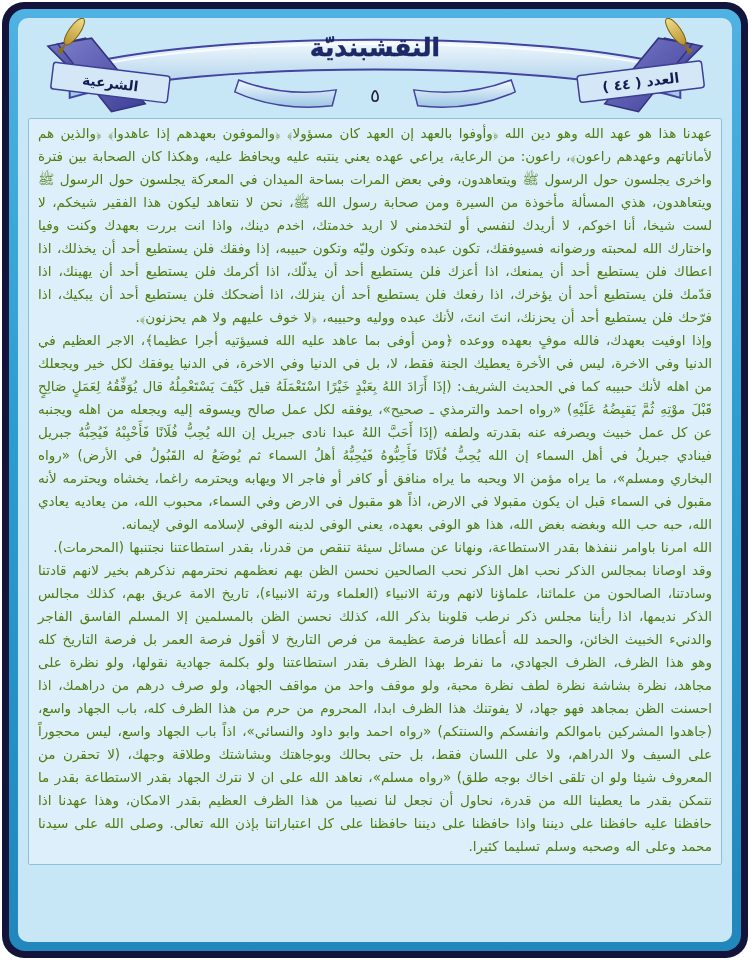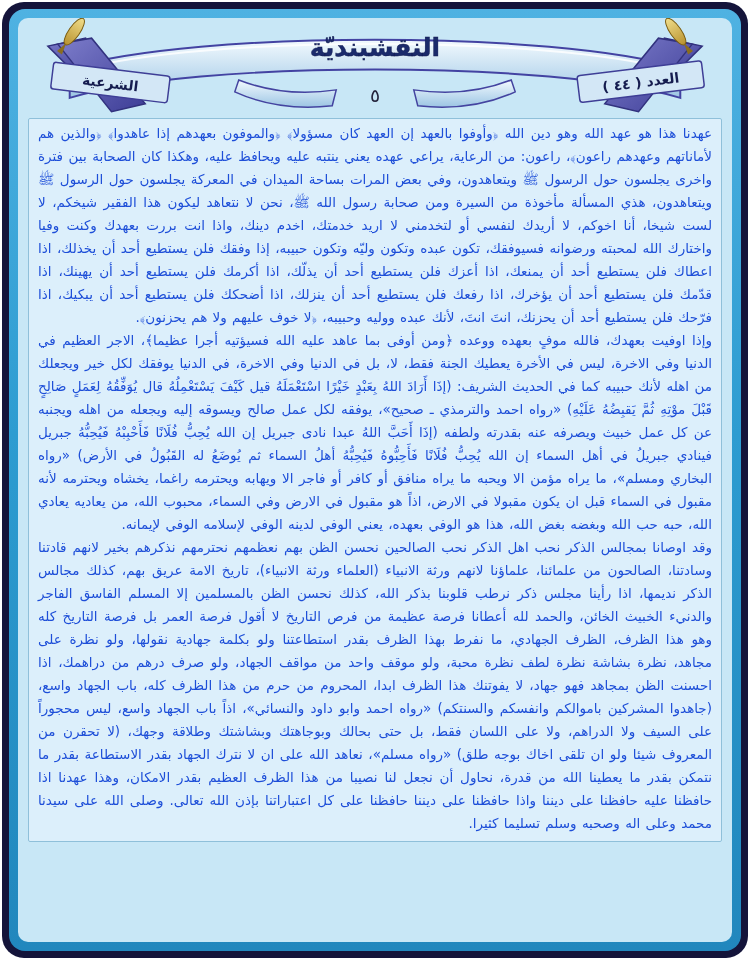--- a/index.html
+++ b/index.html
@@ -23,21 +23,21 @@
     padding:3px 9px 6px 9px;
     background:#dceffb;
     border:1px solid #8fc0da;
     border-radius:2px;
   }
   .text-panel p{
     margin:0;
     text-align:justify;
     font-size:13.5px;
     line-height:23px;
-    color:#1d4ed8;
+    color:#4d7c0f;
     word-spacing:1px;
   }
 </style>
 </head>
 <body>
 
 <div class="outer">
   <div class="frame">
     <div class="page">
 
@@ -91,18 +91,19 @@
 
           <text class="banner-title" x="359" y="38" text-anchor="middle">النقشبنديّة</text>
 
           <text class="page-num" x="359" y="84" text-anchor="middle">٥</text>
         </svg>
       </div>
 
       <div class="text-panel">
         <p>عهدنا هذا هو عهد الله وهو دين الله ﴿وأوفوا بالعهد إن العهد كان مسؤولا﴾ ﴿والموفون بعهدهم إذا عاهدوا﴾ ﴿والذين هم لأماناتهم وعهدهم راعون﴾، راعون: من الرعاية، يراعي عهده يعني ينتبه عليه ويحافظ عليه، وهكذا كان الصحابة بين فترة واخرى يجلسون حول الرسول ﷺ ويتعاهدون، وفي بعض المرات بساحة الميدان في المعركة يجلسون حول الرسول ﷺ ويتعاهدون، هذي المسألة مأخوذة من السيرة ومن صحابة رسول الله ﷺ، نحن لا نتعاهد ليكون هذا الفقير شيخكم، لا لست شيخا، أنا اخوكم، لا أريدك لنفسي أو لتخدمني لا اريد خدمتك، اخدم دينك، واذا انت بررت بعهدك وكنت وفيا واختارك الله لمحبته ورضوانه فسيوفقك، تكون عبده وتكون وليّه وتكون حبيبه، إذا وفقك فلن يستطيع أحد أن يخذلك، اذا اعطاك فلن يستطيع أحد أن يمنعك، اذا أعزك فلن يستطيع أحد أن يذلّك، اذا أكرمك فلن يستطيع أحد أن يهينك، اذا قدّمك فلن يستطيع أحد أن يؤخرك، اذا رفعك فلن يستطيع أحد أن ينزلك، اذا أضحكك فلن يستطيع أحد أن يبكيك، اذا فرّحك فلن يستطيع أحد أن يحزنك، انتَ انتَ، لأنك عبده ووليه وحبيبه، ﴿لا خوف عليهم ولا هم يحزنون﴾.</p>
         <p>وإذا اوفيت بعهدك، فالله موفٍ بعهده ووعده ﴿ومن أوفى بما عاهد عليه الله فسيؤتيه أجرا عظيما﴾، الاجر العظيم في الدنيا وفي الاخرة، ليس في الأخرة يعطيك الجنة فقط، لا، بل في الدنيا وفي الاخرة، في الدنيا يوفقك لكل خير ويجعلك من اهله لأنك حبيبه كما في الحديث الشريف: (إذَا أَرَادَ اللهُ بِعَبْدٍ خَيْرًا اسْتَعْمَلَهُ قيل كَيْفَ يَسْتَعْمِلُهُ قال يُوَفِّقُهُ لِعَمَلٍ صَالِحٍ قَبْلَ موْتِهِ ثُمَّ يَقبِضُهُ عَلَيْهِ) «رواه احمد والترمذي ـ صحيح»، يوفقه لكل عمل صالح ويسوقه إليه ويجعله من اهله ويجنبه عن كل عمل خبيث ويصرفه عنه بقدرته ولطفه (إذَا أَحَبَّ اللهُ عبدا نادى جبريل إن الله يُحِبُّ فُلَانًا فَأَحْبِبْهُ فَيُحِبُّهُ جبريل فينادي جبريلُ في أهل السماء إن الله يُحِبُّ فُلَانًا فَأَحِبُّوهُ فَيُحِبُّهُ أهلُ السماء ثم يُوضَعُ له القَبُولُ في الأرض) «رواه البخاري ومسلم»، ما يراه مؤمن الا ويحبه ما يراه منافق أو كافر أو فاجر الا ويهابه ويحترمه راغما، يخشاه ويحترمه لأنه مقبول في السماء قبل ان يكون مقبولا في الارض، اذاً هو مقبول في الارض وفي السماء، محبوب الله، من يعاديه يعادي الله، حبه حب الله وبغضه بغض الله، هذا هو الوفي بعهده، يعني الوفي لدينه الوفي لإسلامه الوفي لإيمانه.</p>
+        <p>الله امرنا باوامر ننفذها بقدر الاستطاعة، ونهانا عن مسائل سيئة تنقص من قدرنا، بقدر استطاعتنا نجتنبها (المحرمات).</p>
         <p>وقد اوصانا بمجالس الذكر نحب اهل الذكر نحب الصالحين نحسن الظن بهم نعظمهم نحترمهم نذكرهم بخير لانهم قادتنا وسادتنا، الصالحون من علمائنا، علماؤنا لانهم ورثة الانبياء (العلماء ورثة الانبياء)، تاريخ الامة عريق بهم، كذلك مجالس الذكر نديمها، اذا رأينا مجلس ذكر نرطب قلوبنا بذكر الله، كذلك نحسن الظن بالمسلمين إلا المسلم الفاسق الفاجر والدنيء الخبيث الخائن، والحمد لله أعطانا فرصة عظيمة من فرص التاريخ لا أقول فرصة العمر بل فرصة التاريخ كله وهو هذا الظرف، الظرف الجهادي، ما نفرط بهذا الظرف بقدر استطاعتنا ولو بكلمة جهادية نقولها، ولو نظرة على مجاهد، نظرة بشاشة نظرة لطف نظرة محبة، ولو موقف واحد من مواقف الجهاد، ولو صرف درهم من دراهمك، اذا احسنت الظن بمجاهد فهو جهاد، لا يفوتنك هذا الظرف ابدا، المحروم من حرم من هذا الظرف كله، باب الجهاد واسع، (جاهدوا المشركين باموالكم وانفسكم والسنتكم) «رواه احمد وابو داود والنسائي»، اذاً باب الجهاد واسع، ليس محجوراً على السيف ولا الدراهم، ولا على اللسان فقط، بل حتى بحالك وبوجاهتك وبشاشتك وطلاقة وجهك، (لا تحقرن من المعروف شيئا ولو ان تلقى اخاك بوجه طلق) «رواه مسلم»، نعاهد الله على ان لا نترك الجهاد بقدر الاستطاعة بقدر ما نتمكن بقدر ما يعطينا الله من قدرة، نحاول أن نجعل لنا نصيبا من هذا الظرف العظيم بقدر الامكان، وهذا عهدنا اذا حافظنا عليه حافظنا على ديننا واذا حافظنا على ديننا حافظنا على كل اعتباراتنا بإذن الله تعالى. وصلى الله على سيدنا محمد وعلى اله وصحبه وسلم تسليما كثيرا.</p>
       </div>
 
     </div>
   </div>
 </div>
 
 </body></html>

